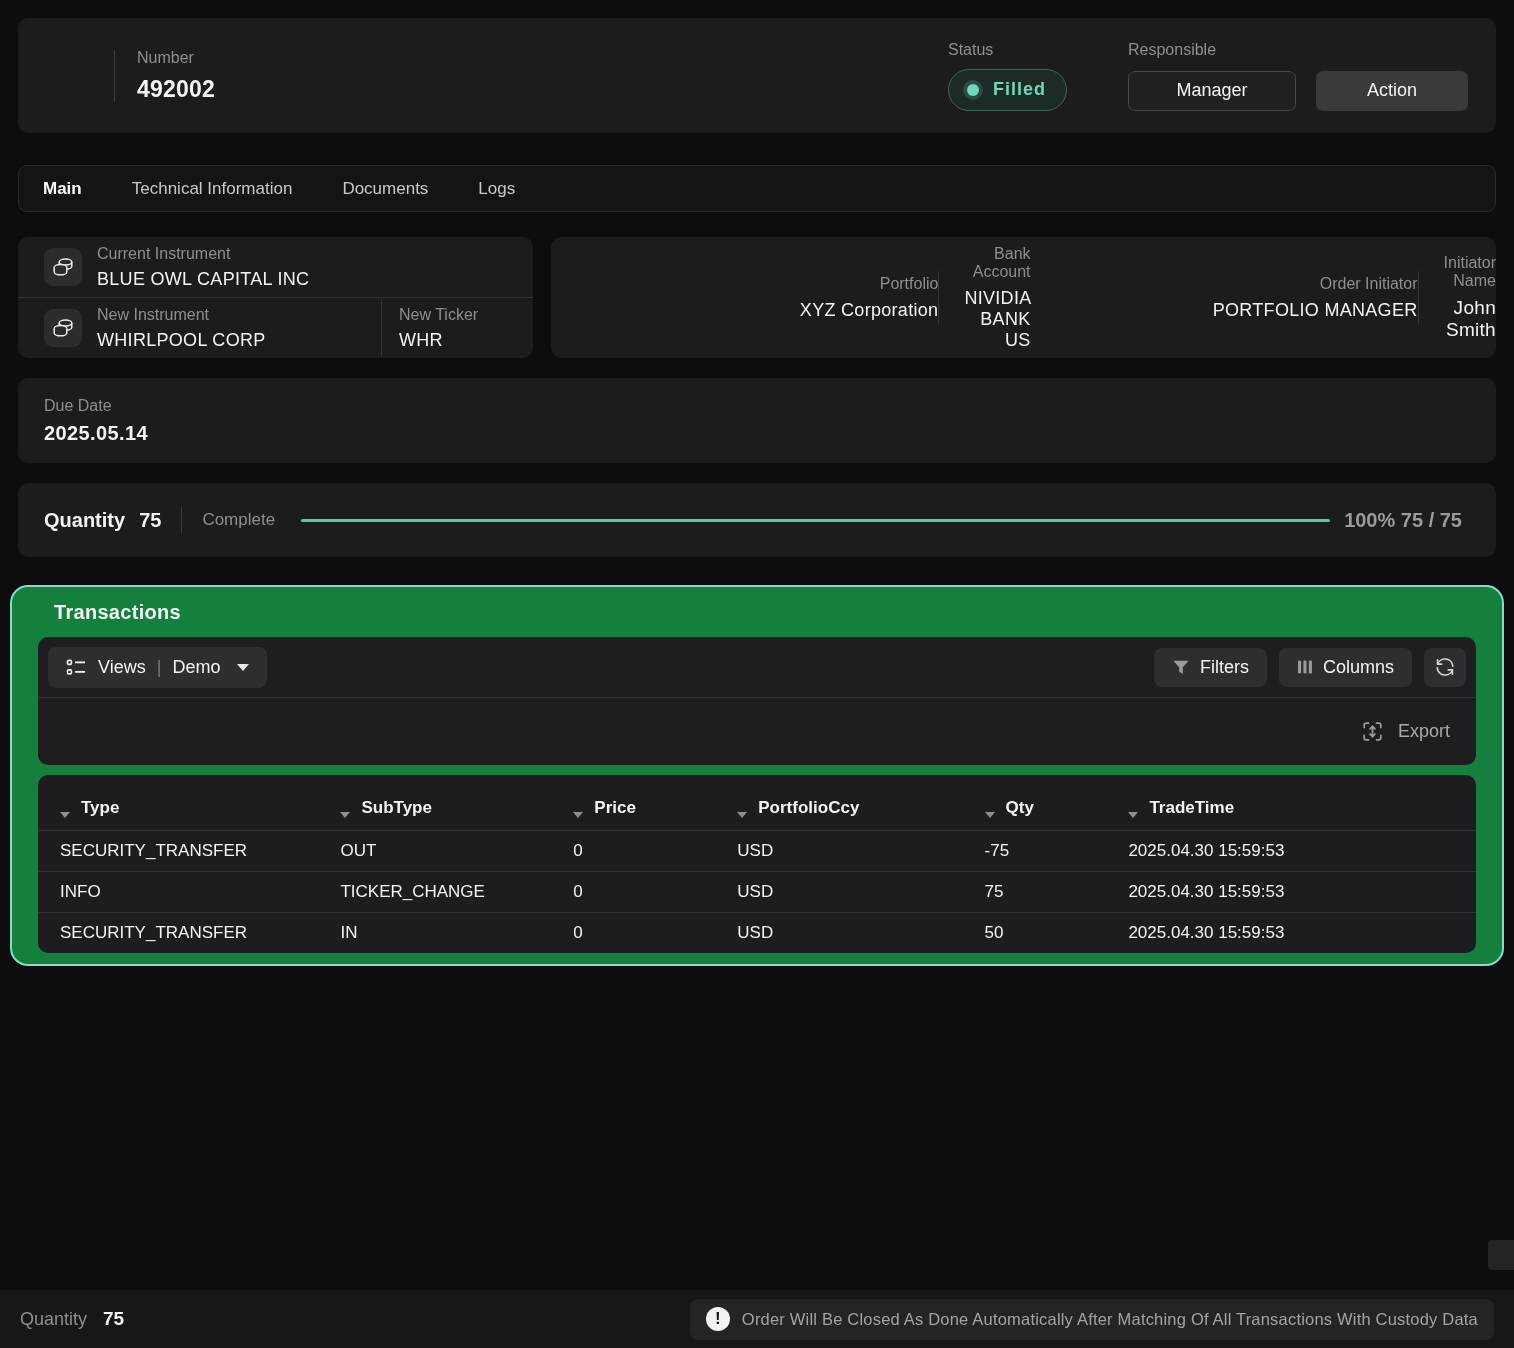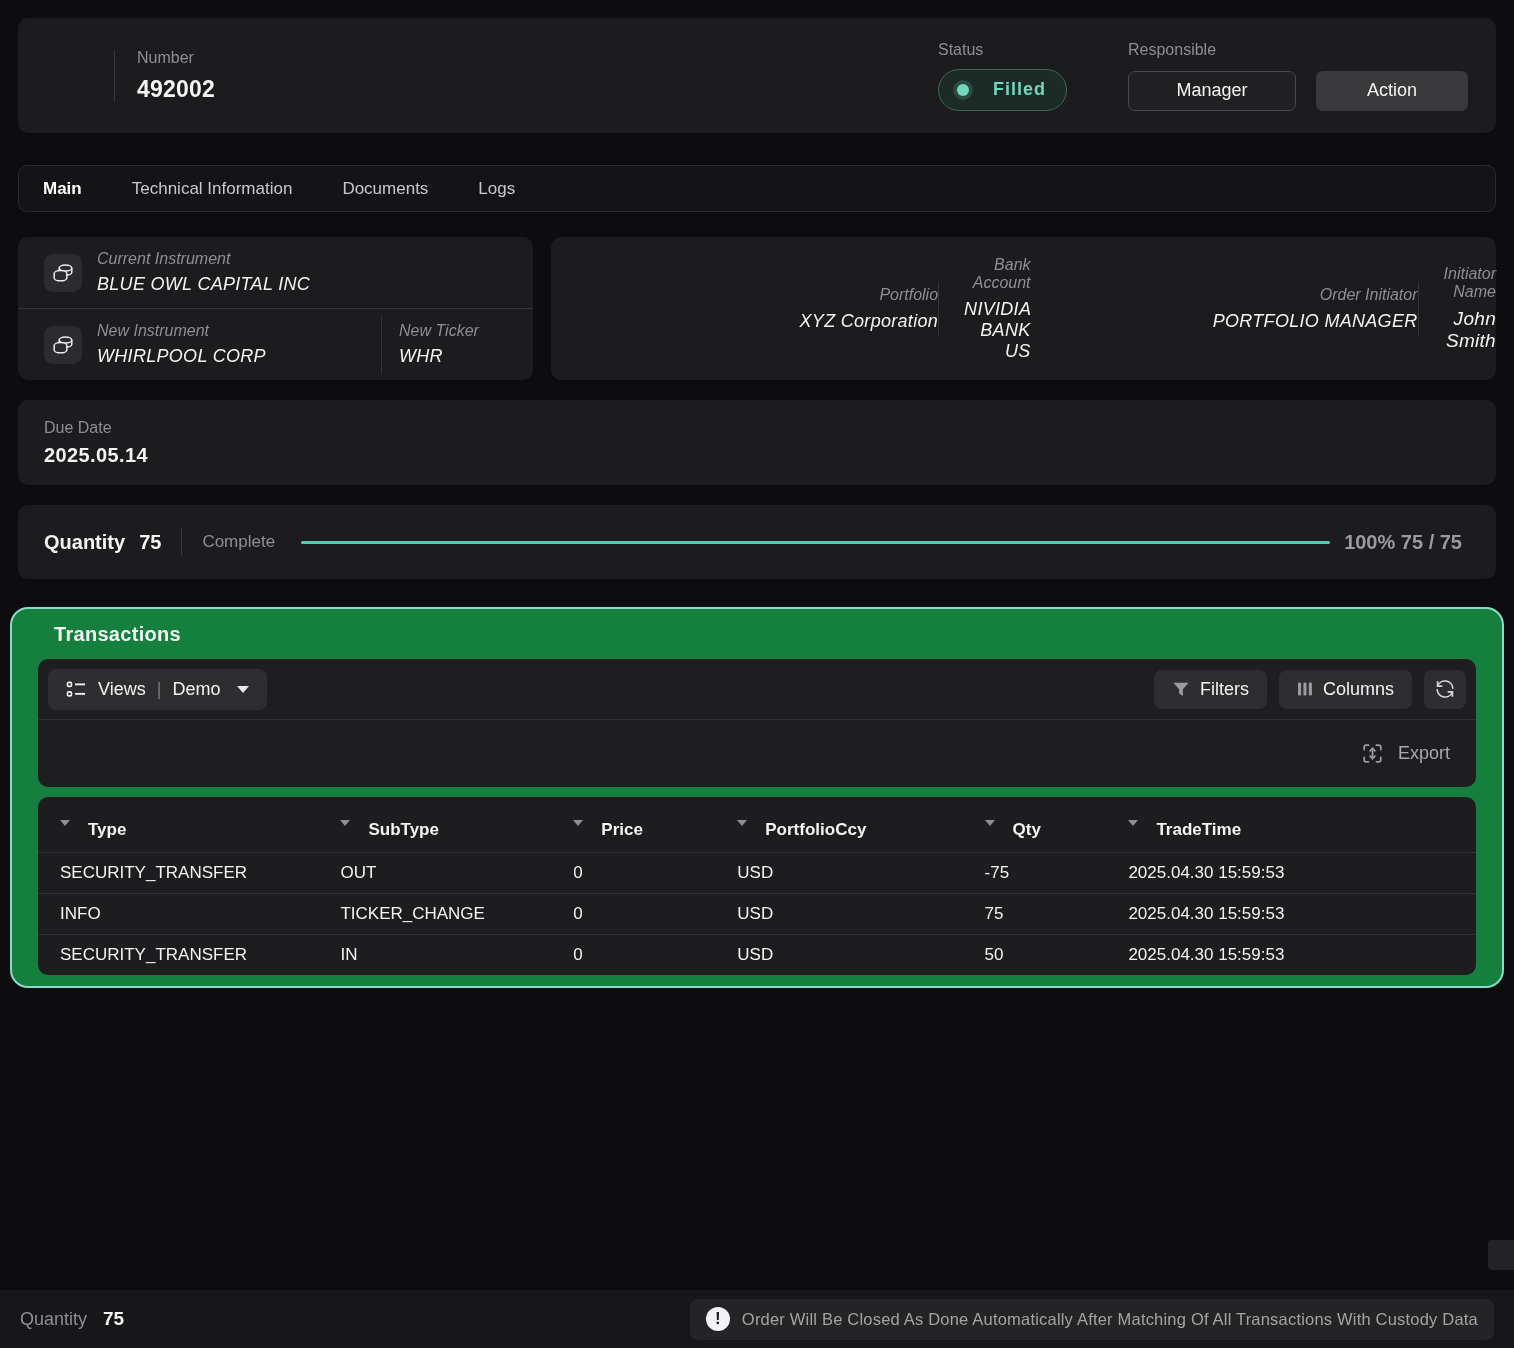--- a/index.html
+++ b/index.html
@@ -12,38 +12,38 @@
   .label { color:#8e8e93; font-size:16px; }
   .card { background:#1c1c1e; border-radius:10px; }
 
   
   .header-card { margin:18px 18px 0; height:115px; display:flex; align-items:center; padding:0 28px 0 36px; }
   .hd-field { display:flex; flex-direction:column; gap:9px; }
   .hd-value { font-size:23px; font-weight:bold; letter-spacing:.2px; }
   .hd-divider { width:1px; height:52px; background:#3a3a3d; margin:0 22px 0 60px; }
   .header-right { margin-left:auto; display:flex; align-items:flex-start; gap:20px; }
   .hr-col { display:flex; flex-direction:column; gap:10px;margin-left:41px; }
-  .status-pill { display:flex; align-items:center; gap:20px; height:42px; padding:0 20px 0 14px;
+  .status-pill { display:flex; align-items:center; gap:10px; height:42px; padding:0 20px 0 14px;
     border:1px solid #41645a; border-radius:22px; background:#1d2b27; }
   .status-dot-halo { width:20px; height:20px; border-radius:50%; background:rgba(114,214,189,.18); display:flex; align-items:center; justify-content:center; }
   .status-dot { width:12px; height:12px; border-radius:50%; background:#72d6bd; }
   .status-text { color:#72d6bd; font-weight:bold; font-size:18px; letter-spacing:1px; }
   .btn { display:flex; align-items:center; justify-content:center; font-size:18px; color:#f4f4f5;
     border-radius:7px; cursor:pointer; }
   .manager-btn { width:168px; height:40px; border:1px solid #48484b; background:rgba(255,255,255,0.02); margin-top:2px; }
   .action-btn { width:152px; height:40px; background:#3a3a3c; margin-top:30px; }
 
   
   .tabbar { margin:32px 18px 0; height:47px; border:1px solid #2b2b2e; border-radius:9px;
     display:flex; align-items:center; padding:0 24px; gap:50px; background:#141416; }
   .tab { font-size:17px; color:#c9c9cd; cursor:pointer; }
   .tab.active { color:#ffffff; font-weight:bold; }
 
   
-  .cards-row { margin:25px 18px 0; display:flex; gap:18px; height:143px;font-style:italic; }
+  .cards-row { margin:25px 18px 0; display:flex; gap:18px; height:121px; }
   .instrument-card { width:727px; display:flex; flex-direction:column; padding:0 0; }
   .inst-row { flex:1; display:flex; align-items:center; }
   .inst-row + .inst-row { border-top:1px solid #333336; }
   .inst-cell-main { flex:0 0 363px; display:flex; align-items:center; gap:15px; padding-left:26px; }
   .inst-cell-ticker { flex:1; padding-left:17px; border-left:1px solid #333336; height:58px; display:flex; flex-direction:column; justify-content:center; gap:6px; }
   .icon-box { width:38px; height:38px; border-radius:9px; background:#2c2c2e; display:flex; align-items:center; justify-content:center; flex:0 0 38px; }
   .field-col { display:flex; flex-direction:column; gap:6px; }
   .field-value { font-size:18px; color:#f4f4f5; letter-spacing:.3px; }
   .info-card { flex:1; display:flex; padding:14px 0;text-align:right; }
   .info-row { flex:1; display:flex; align-items:center; }
@@ -78,21 +78,21 @@
   .tool-btn { display:flex; align-items:center; gap:10px; height:39px; padding:0 18px; background:#2e2e30; border-radius:8px; font-size:18px; cursor:pointer; }
   .icon-btn { width:42px; height:39px; background:#2e2e30; border-radius:8px; display:flex; align-items:center; justify-content:center; cursor:pointer; }
   .tx-exportrow { height:67px; display:flex; align-items:center; justify-content:flex-end; padding:0 26px; gap:13px; }
   .export-label { font-size:18px; color:#a8a8ad; }
 
   .tx-table { margin-top:10px; background:#1d1d1f; border-radius:10px; flex:1; display:flex; flex-direction:column; overflow:hidden; }
   .tr { display:flex; align-items:center; }
   .tr.head { height:55px; font-weight:bold; }
   .tr.row { height:41px; border-top:1px solid #323235; }
   .td, .th { font-size:17px; padding-left:22px; overflow:hidden; white-space:nowrap; }
-  .th { display:flex; align-items:flex-start; gap:18px;margin-top:11px; }
+  .th { display:flex; align-items:flex-end; gap:11px;margin-top:11px; }
   .sort-caret { width:0; height:0; border-left:5.5px solid transparent; border-right:5.5px solid transparent; border-top:6.5px solid #8e8e93; flex:0 0 auto; }
   .c1{width:19.5%;} .c2{width:16.2%;} .c3{width:11.4%;} .c4{width:17.2%;} .c5{width:10%;} .c6{flex:1;}
 
   
   .footer { position:absolute; left:0; right:0; bottom:0; height:58px; background:#17171a;
     display:flex; align-items:center; padding:0 20px; }
   .footer-qty-label { font-size:18px; color:#8e8e93; }
   .footer-qty-value { font-size:19px; font-weight:bold; margin-left:16px; }
   .notice { margin-left:auto; height:41px; background:#242427; border-radius:8px; display:flex; align-items:center; gap:12px; padding:0 16px; }
   .notice-icon { width:24px; height:24px; border-radius:50%; background:#f2f2f4; color:#1a1a1c; font-weight:bold;

